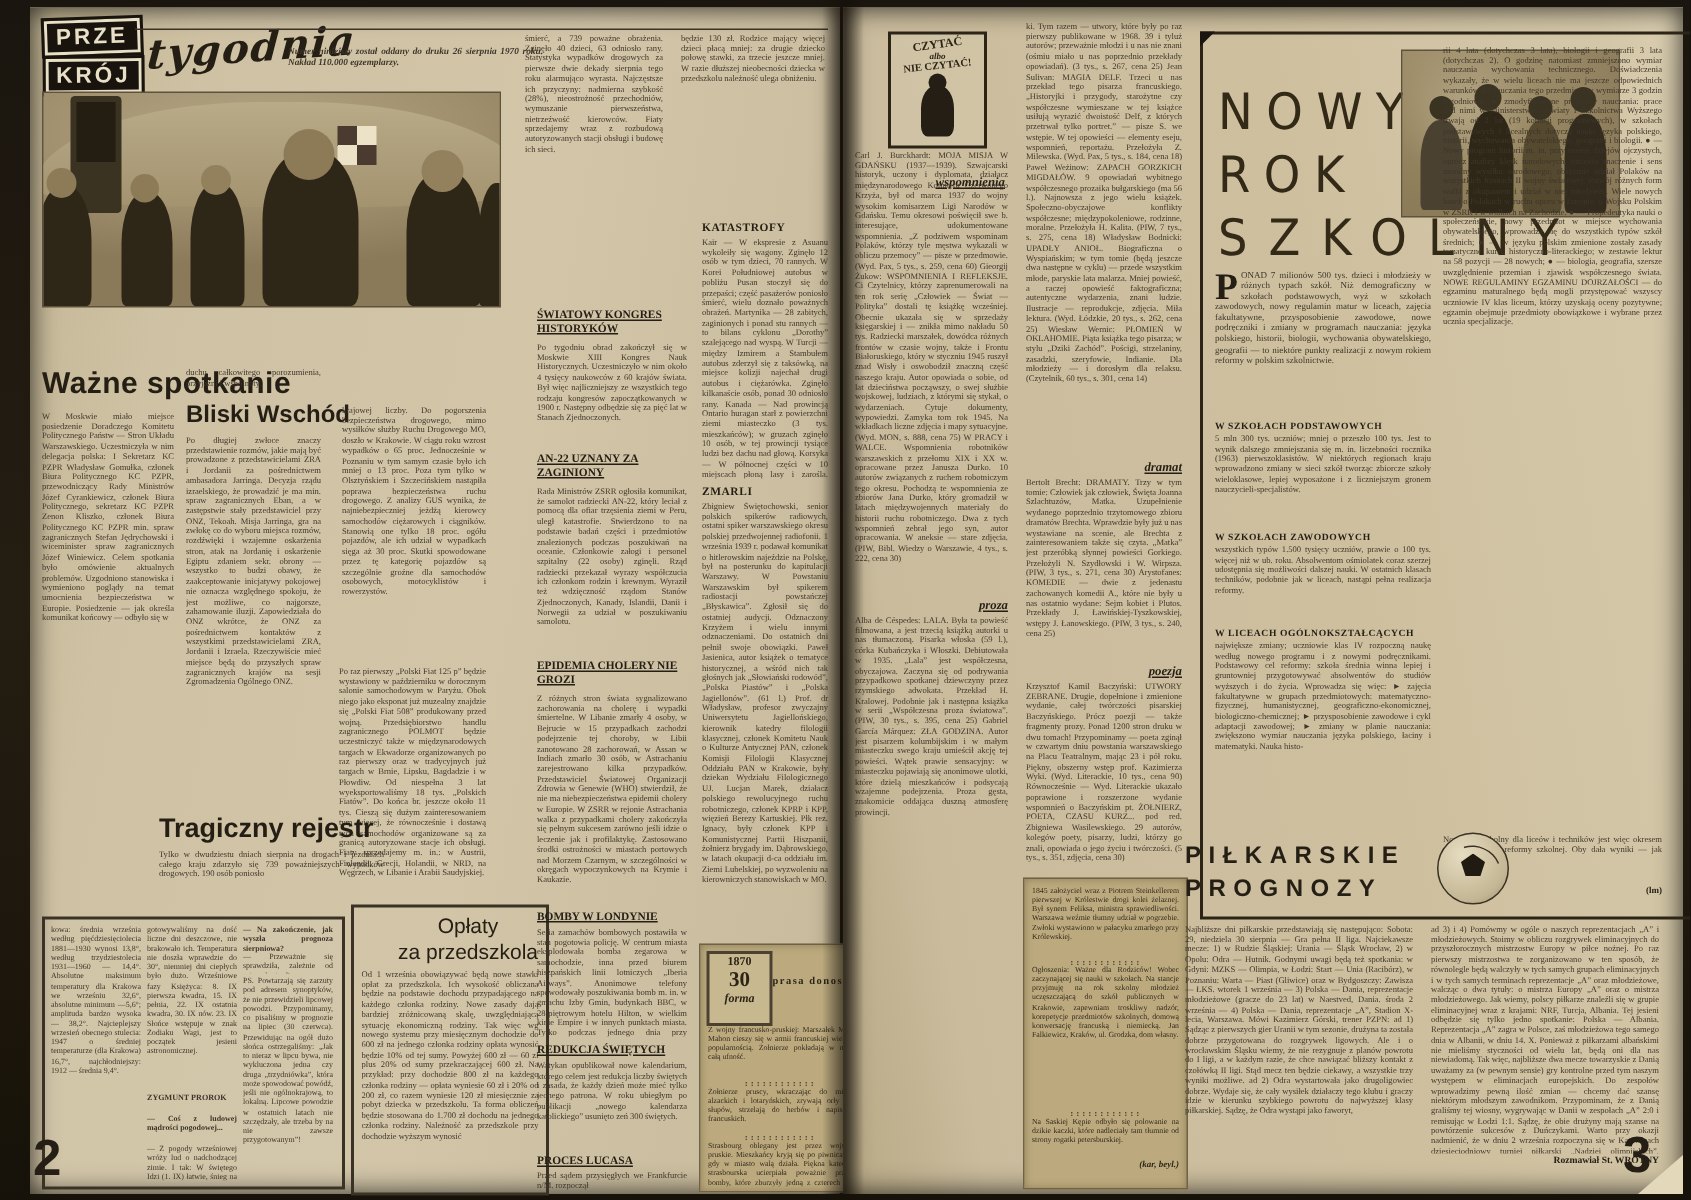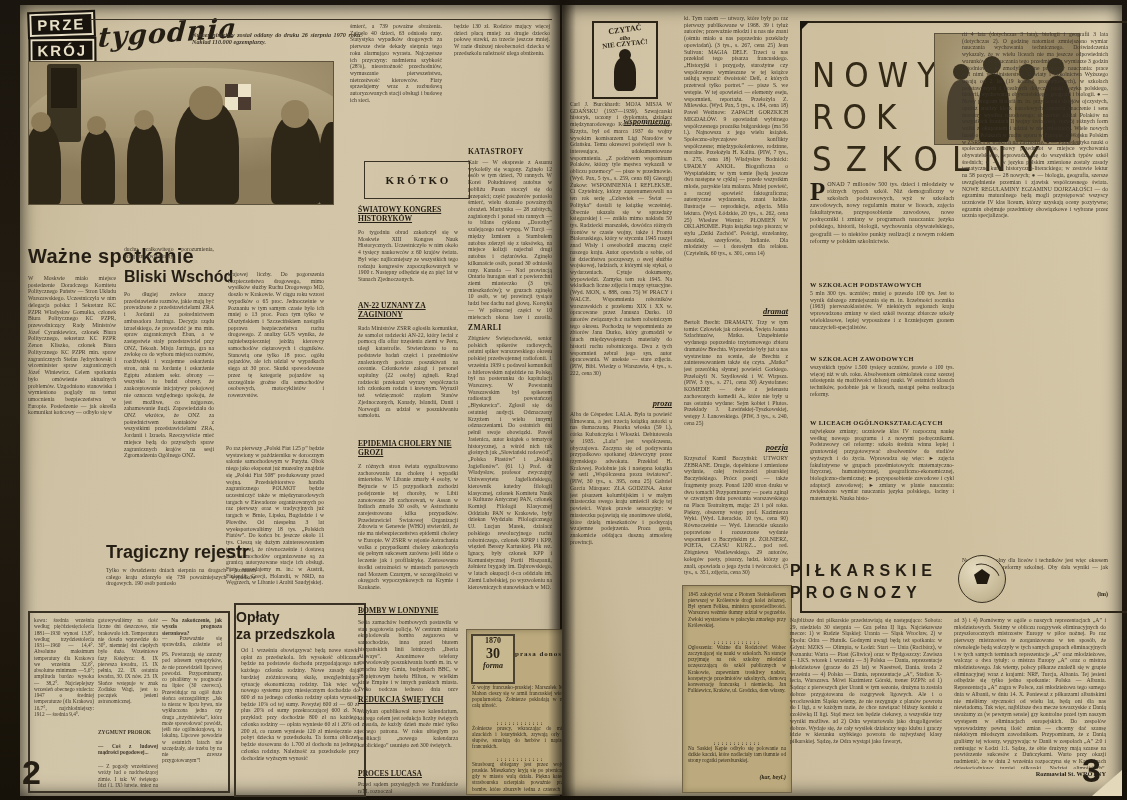--- a/index.html
+++ b/index.html
@@ -89,28 +89,27 @@
       <div class="abs tb qa" style="left:68px;top:116px;width:60px;height:14px;font-size:5.4px;">ZYGMUNT PROROK</div>
       <div class="abs tb qa" style="left:68px;top:130px;width:60px;height:20px;font-size:5.3px;">— Coś z ludowej mądrości pogodowej...</div>
       <div class="abs tb" style="left:68px;top:150px;width:60px;height:24px;font-size:5.3px;">— Z pogody wrześniowej wróży lud o nadchodzącej zimie. I tak: W świętego Idzi (1. IX) łatwie, śnieg na pewno późno spadnie, albo Gdy noc jasna na Michała (29. IX), to nastąpi zima trudna, czy wreszcie innego rodzaju: Gdy we wrześniu tłuste ptaki, mróz zimą nie lada jaki.</div>
       <div class="abs tb qa" style="left:132px;top:4px;width:60px;height:18px;font-size:5.3px;">— Na zakończenie, jak wyszła prognoza sierpniowa?</div>
       <div class="abs tb" style="left:132px;top:22px;width:60px;height:14px;font-size:5.3px;">— Przeważnie się sprawdziła, zależnie od rejonu kraju. Przy-</div>
       <div class="abs tb" style="left:132px;top:38px;width:60px;height:134px;font-size:5.3px;">PS. Powtarzają się zarzuty pod adresem synoptyków, że nie przewidzieli lipcowej powodzi. Przypominamy, co pisaliśmy w prognozie na lipiec (30 czerwca). Przewidując na ogół dużo słońca ostrzegaliśmy: „Jak to nieraz w lipcu bywa, nie wykluczona jedna czy druga „trzydniówka”, która może spowodować powódź, jeśli nie ogólnokrajową, to lokalną. Lipcowe powodzie w ostatnich latach nie szczędzały, ale trzeba by na nie zawsze przygotowanym”!</div>
     </div>
     <div class="abs" style="left:2px;top:750px;font:700 34px/1 'Liberation Sans',sans-serif;color:#241e14;">2</div>
 
     <div class="abs" style="left:214px;top:598px;width:128px;height:190px;border:2px solid #3a3224;">
-      <div class="abs h-sans" style="left:0;top:4px;width:152px;font-size:14px;font-weight:700;text-align:left;line-height:1.2;">
+      <div class="abs h-sans" style="left:0;top:4px;width:152px;font-size:14px;font-weight:400;text-align:center;line-height:1.2;">
         <div>Opłaty</div>
         <div>za przedszkola</div>
       </div>
       <div class="abs tb" style="left:5px;top:42px;width:118px;height:144px;">Od 1 września obowiązywać będą nowe stawki opłat za przedszkola. Ich wysokość obliczana będzie na podstawie dochodu przypadającego na każdego członka rodziny. Nowe zasady dają bardziej zróżnicowaną skalę, uwzględniającą sytuację ekonomiczną rodziny. Tak więc wg nowego systemu przy miesięcznym dochodzie do 600 zł na jednego członka rodziny opłata wynosić będzie 10% od tej sumy. Powyżej 600 zł — 60 zł plus 20% od sumy przekraczającej 600 zł. Na przykład: przy dochodzie 800 zł na każdego członka rodziny — opłata wyniesie 60 zł i 20% od 200 zł, co razem wyniesie 120 zł miesięcznie za pobyt dziecka w przedszkolu. Ta forma obliczeń będzie stosowana do 1.700 zł dochodu na jednego członka rodziny. Należność za przedszkole przy dochodzie wyższym wynosić</div>
     </div>
 
-    <div class="abs" style="left:344px;top:156px;width:104px;height:36px;border:1.5px solid #3a3224;display:flex;align-items:center;justify-content:center;font:700 11px/1 'Liberation Serif',serif;color:#241e14;">K R Ó T K O</div>
     <div class="abs khead" style="left:338px;top:200px;width:104px;height:20px;">ŚWIATOWY KONGRES HISTORYKÓW</div>
     <div class="abs tb" style="left:338px;top:224px;width:100px;height:68px;">Po tygodniu obrad zakończył się w Moskwie XIII Kongres Nauk Historycznych. Uczestniczyło w nim około 4 tysięcy naukowców z 60 krajów świata. Był więc najliczniejszy ze wszystkich tego rodzaju kongresów zapoczątkowanych w 1900 r. Następny odbędzie się za pięć lat w Stanach Zjednoczonych.</div>
     <div class="abs khead" style="left:338px;top:296px;width:104px;height:20px;">AN-22 UZNANY ZA ZAGINIONY</div>
     <div class="abs tb" style="left:338px;top:320px;width:100px;height:110px;">Rada Ministrów ZSRR ogłosiła komunikat, że samolot radziecki AN-22, który leciał z pomocą dla ofiar trzęsienia ziemi w Peru, uległ katastrofie. Stwierdzono to na podstawie badań części i przedmiotów znalezionych podczas poszukiwań na oceanie. Członkowie załogi i personel szpitalny (22 osoby) zginęli. Rząd radziecki przekazał wyrazy współczucia ich członkom rodzin i krewnym. Wyraził też wdzięczność rządom Stanów Zjednoczonych, Kanady, Islandii, Danii i Norwegii za udział w poszukiwaniu samolotu.</div>
     <div class="abs khead" style="left:338px;top:434px;width:104px;height:20px;">EPIDEMIA CHOLERY NIE GROZI</div>
     <div class="abs tb" style="left:338px;top:458px;width:100px;height:140px;">Z różnych stron świata sygnalizowano zachorowania na cholerę i wypadki śmiertelne. W Libanie zmarły 4 osoby, w Bejrucie w 15 przypadkach zachodzi podejrzenie tej choroby, w Libii zanotowano 28 zachorowań, w Assan w Indiach zmarło 30 osób, w Astrachaniu zarejestrowano kilka przypadków. Przedstawiciel Światowej Organizacji Zdrowia w Genewie (WHO) stwierdził, że nie ma niebezpieczeństwa epidemii cholery w Europie. W ZSRR w rejonie Astrachania walka z przypadkami cholery zakończyła się pełnym sukcesem zarówno jeśli idzie o leczenie jak i profilaktykę. Zastosowano środki ostrożności w miastach portowych nad Morzem Czarnym, w szczególności w okręgach wypoczynkowych na Krymie i Kaukazie.</div>
     <div class="abs khead" style="left:338px;top:601px;width:104px;height:10px;">BOMBY W LONDYNIE</div>
     <div class="abs tb" style="left:338px;top:614px;width:100px;height:72px;">Seria zamachów bombowych postawiła w stan pogotowia policję. W centrum miasta eksplodowała bomba zegarowa w samochodzie, inna przed biurem hiszpańskich linii lotniczych „Iberia Airways”. Anonimowe telefony spowodowały poszukiwania bomb m. in. w gmachu Izby Gmin, budynkach BBC, w 28-piętrowym hotelu Hilton, w wielkim kinie Empire i w innych punktach miasta. Tylko podczas jednego dnia przy poszukiwaniu bomb wyproszono z 29 kin na West End ponad 25 tys. osób. Według panujących opinii sprawcami eksplozji i alarmów są członkowie IRA — nielegalnej organizacji pod nazwą Irlandzka Armia Republikańska. Organizacje irlandzkie zaprzeczają jakoby miały jakikolwiek związek z tymi zama-</div>
     <div class="abs khead" style="left:338px;top:690px;width:104px;height:10px;">REDUKCJA ŚWIĘTYCH</div>
     <div class="abs tb" style="left:338px;top:703px;width:100px;height:58px;">Watykan opublikował nowe kalendarium, którego celem jest redukcja liczby świętych i zasada, że każdy dzień może mieć tylko jednego patrona. W roku ubiegłym po publikacji „nowego kalendarza katolickiego” usunięto zeń 300 świętych.</div>

